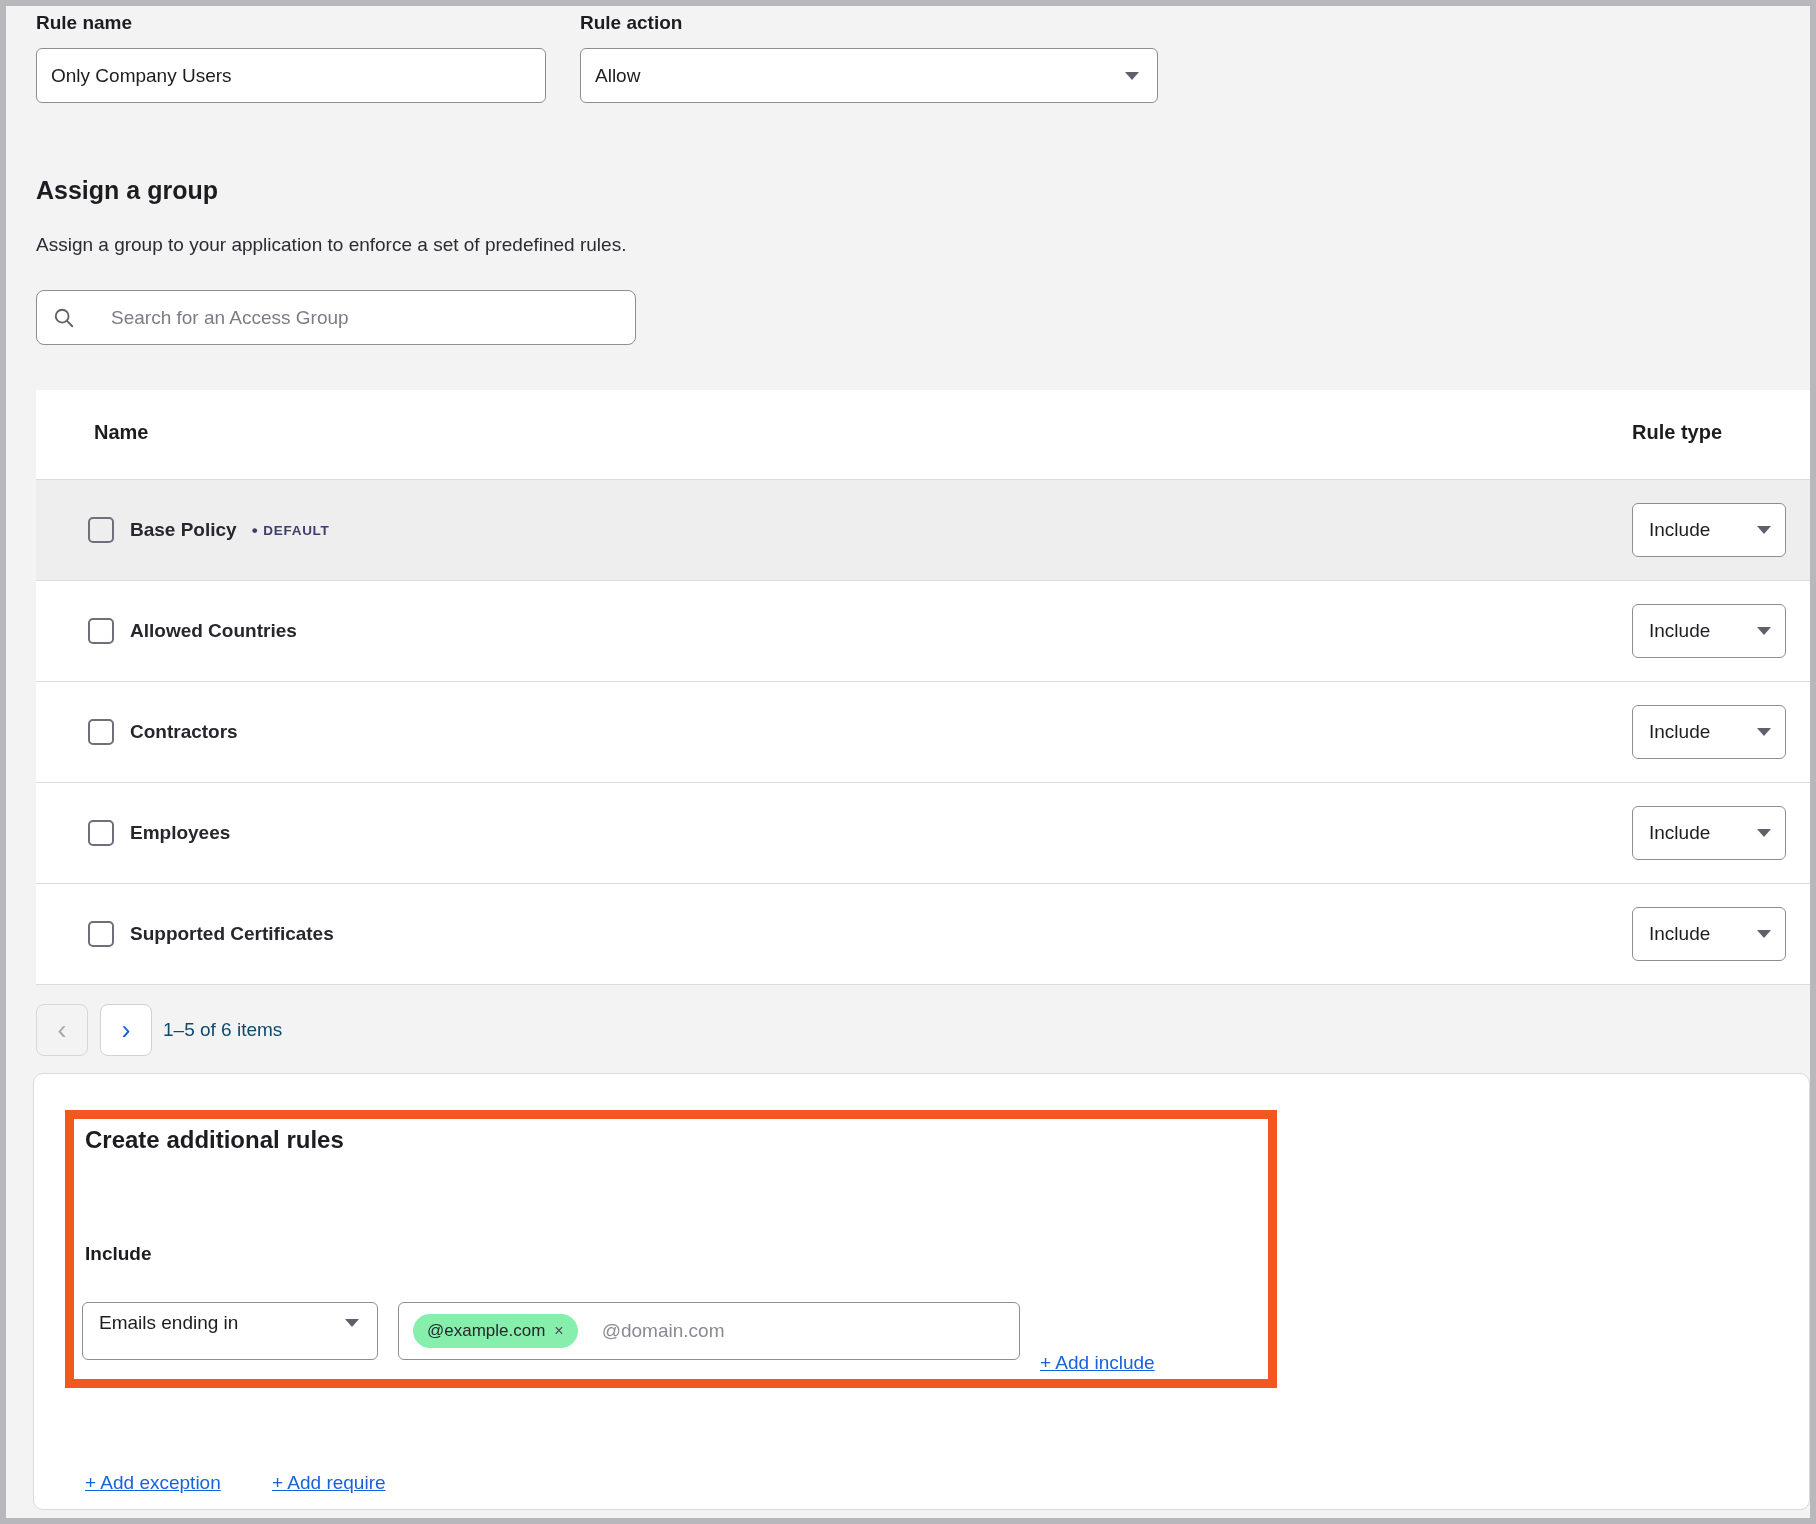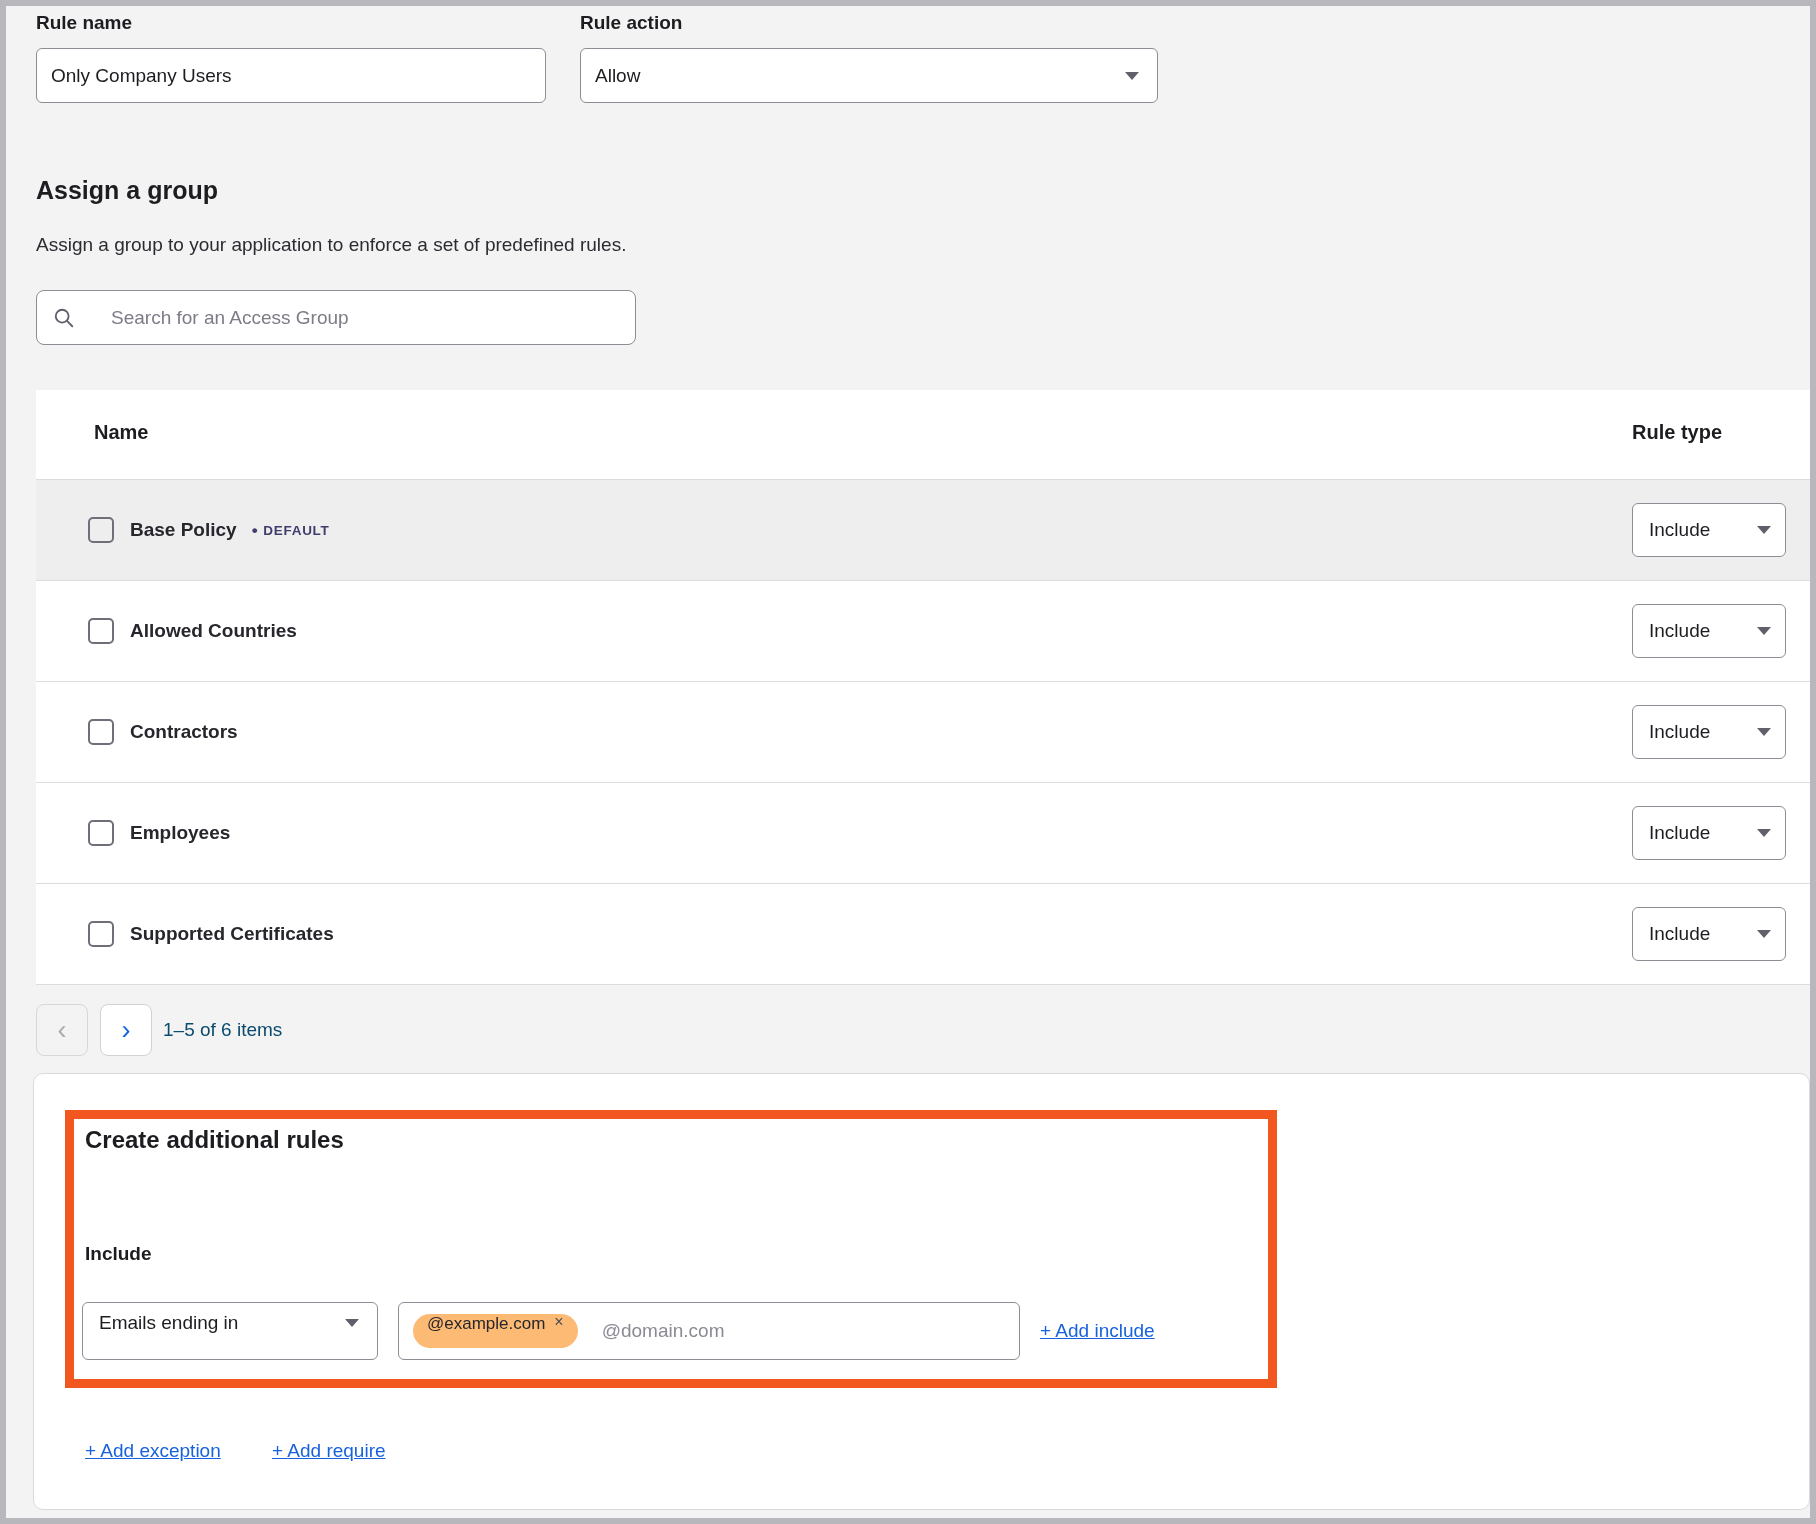--- a/index.html
+++ b/index.html
@@ -81,32 +81,32 @@
   #create-desc    { position:absolute; left:85px; top:1196px; font-size:19px; color:#2b2b31; }
   #include-label  { position:absolute; left:85px; top:1243px; font-size:19px; font-weight:bold; }
   #condition-select { left:82px; top:1302px; width:296px; height:58px; padding:0 18px 16px 16px; }
 
   #email-box {
     position:absolute; left:398px; top:1302px; width:622px; height:58px;
     background:#fff; border:1.6px solid #8d8d95; border-radius:6px;
     display:flex; align-items:center; padding:0 14px; gap:22px;
   }
   .chip {
-    display:flex; gap:9px; flex:none;
-    background:#fdba74; border-radius:17px; height:34px; padding:0 14px;
+    display:flex; align-items:center; gap:9px; flex:none;
+    background:#86efac; border-radius:17px; height:34px; padding:0 14px;
     font-size:17px; color:#26262c;
   }
   .chip-x { font-size:16px; color:#4c4c55; cursor:pointer; line-height:1; }
   #domain-input {
     border:none; outline:none; flex:1; background:transparent;
     font-family:"Liberation Sans", sans-serif; font-size:19px; color:#1d1d21;
   }
   #domain-input::placeholder { color:#8a8a93; }
 
-  .link { position:absolute; font-size:19px; color:#1662dd; text-decoration:underline; cursor:pointer; }
+  .link { position:absolute; font-size:19px; color:#1662dd; text-decoration:underline; cursor:pointer;margin-top:32px; }
   #add-include   { left:1040px; top:1320px; }
   #add-exception { left:85px;  top:1440px; }
   #add-require   { left:272px; top:1440px; }
 </style>
 </head>
 <body>
 
 <div class="screen">
 
   <div class="field-label" id="rule-name-label">Rule name</div>

